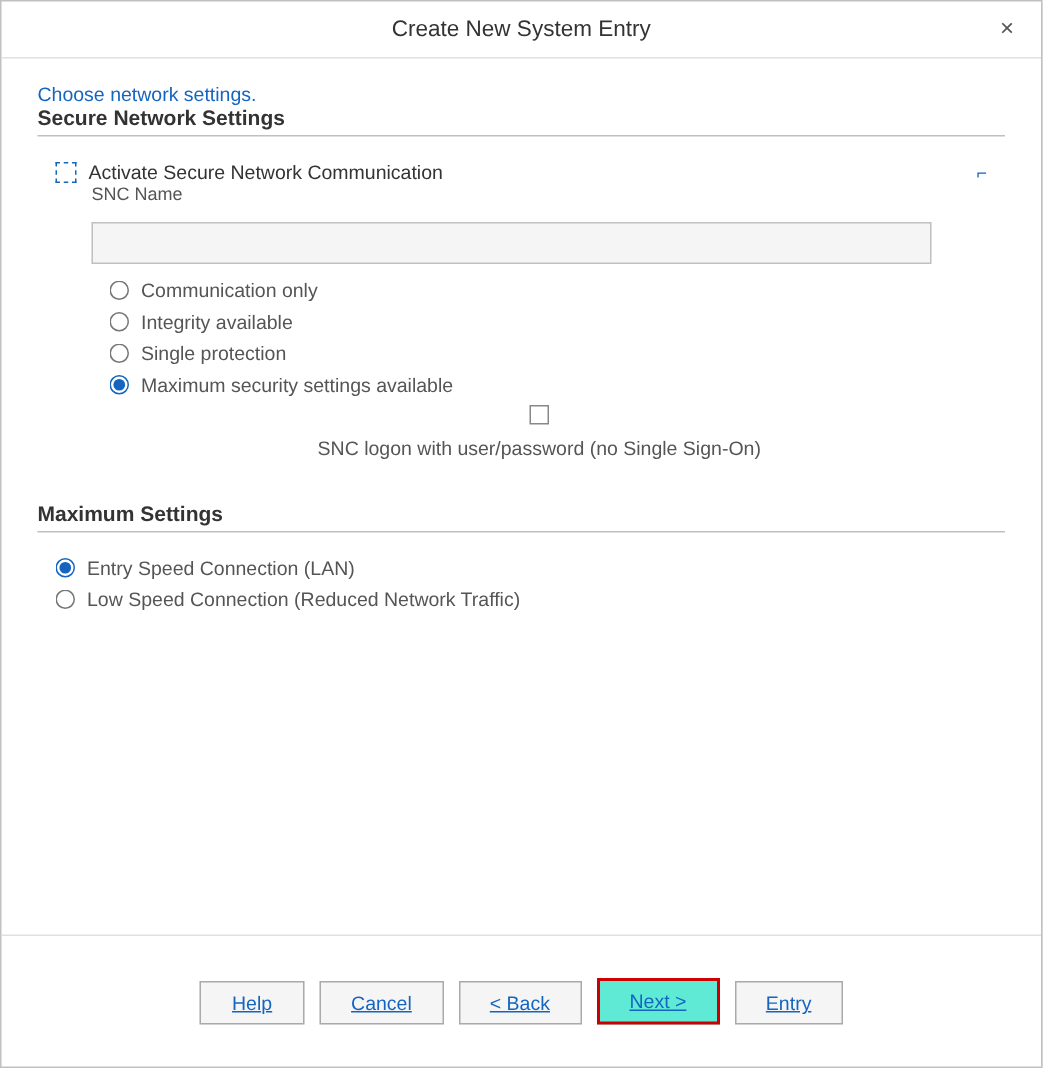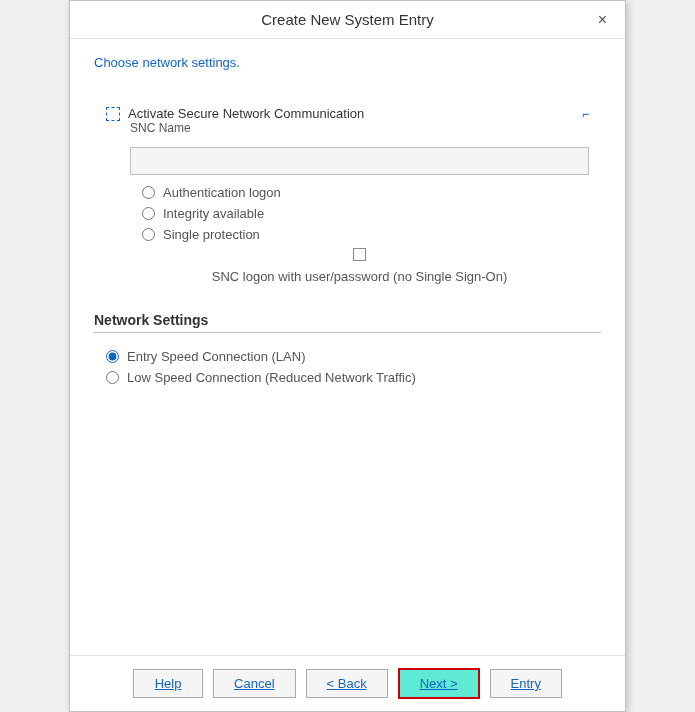--- a/index.html
+++ b/index.html
@@ -7,21 +7,21 @@
       font-family: Arial, sans-serif;
       background: #f0f0f0;
       display: flex;
       justify-content: center;
       align-items: center;
       min-height: 100vh;
     }
     .dialog {
       background: #ffffff;
       border: 1px solid #c0c0c0;
-      width: 557px;
+      width: 695px;
       min-height: 712px;
       display: flex;
       flex-direction: column;
       box-shadow: 2px 2px 8px rgba(0,0,0,0.2);
       position: relative;
     }
     .dialog-header {
       display: flex;
       align-items: center;
       justify-content: center;
@@ -46,21 +46,20 @@
       border: none;
       padding: 2px 6px;
     }
     .dialog-body {
       flex: 1;
       padding: 16px 24px;
     }
     .subtitle {
       color: #1565c0;
       font-size: 13px;
-      margin-bottom: 16px;
     }
     .section {
       margin-bottom: 20px;
     }
     .section-title {
       font-size: 14px;
       font-weight: bold;
       color: #333;
       margin-bottom: 8px;
       padding-bottom: 4px;
@@ -116,25 +115,25 @@
     }
     .snc-logon-label {
       font-size: 13px;
       color: #555;
     }
     .network-section {
       margin-top: 12px;
     }
     .dialog-footer {
       border-top: 1px solid #e0e0e0;
-      padding: 12px 24px;
+      padding: 28px 24px;
       display: flex;
       justify-content: center;
       gap: 10px;
-      align-items: center;
+      align-items: flex-end;
     }
     .btn {
       padding: 6px 20px;
       font-size: 13px;
       border: 1px solid #aaa;
       background: #f5f5f5;
       color: #1565c0;
       cursor: pointer;
       min-width: 70px;
       text-decoration: underline;
@@ -163,78 +162,82 @@
     .expand-bracket-right {
       margin-left: auto;
       color: #1565c0;
       font-size: 12px;
       font-weight: bold;
     }
     .top-bracket {
       display: flex;
       align-items: center;
       justify-content: center;
-      margin-top: 12px;
     }
   </style>
 </head>
 <body>
 
 <div class="dialog">
 
   <div class="dialog-header">
     <span class="dialog-title">Create New System Entry</span>
     <button class="close-btn">×</button>
   </div>
 
   <div class="dialog-body">
     <div class="subtitle">Choose network settings.</div>
 
     <div class="section">
+      <div class="section-title">Secure Network Settings</div>
       <div class="section-content">
 
         <div class="top-bracket">
           <div style="display:flex;align-items:center;gap:8px;">
             <span class="expand-bracket"></span>
             <span class="checkbox-label">Activate Secure Network Communication</span>
           </div>
           <span class="expand-bracket-right">⌐</span>
         </div>
 
         <div class="snc-block">
           <div class="field-label">SNC Name</div>
           <input type="text" class="text-input" value="" style="">
 
           
           <div class="radio-group">
             <div class="radio-row">
               <input type="radio" name="snc_level" class="radio-input" style="">
-              <span class="radio-label">Authentication logon</span>
+              <span class="radio-label">Communication only</span>
             </div>
             <div class="radio-row">
               <input type="radio" name="snc_level" class="radio-input" style="">
               <span class="radio-label">Integrity available</span>
             </div>
             <div class="radio-row">
               <input type="radio" name="snc_level" class="radio-input" style="">
               <span class="radio-label">Single protection</span>
+            </div>
+            <div class="radio-row">
+              <input type="radio" name="snc_level" class="radio-input" checked="" style="">
+              <span class="radio-label">Maximum security settings available</span>
             </div>
           </div>
 
           
           <div class="snc-logon-row">
             <span class="checkbox-square-small"></span>
             <span class="snc-logon-label">SNC logon with user/password (no Single Sign-On)</span>
           </div>
         </div>
       </div>
     </div>
 
     <div class="section network-section">
-      <div class="section-title">Network Settings</div>
+      <div class="section-title">Maximum Settings</div>
       <div class="section-content">
         <div class="radio-row">
           <input type="radio" name="net_speed" class="radio-input" checked="" style="">
           <span class="radio-label">Entry Speed Connection (LAN)</span>
         </div>
         <div class="radio-row">
           <input type="radio" name="net_speed" class="radio-input" style="">
           <span class="radio-label">Low Speed Connection (Reduced Network Traffic)</span>
         </div>
       </div>

